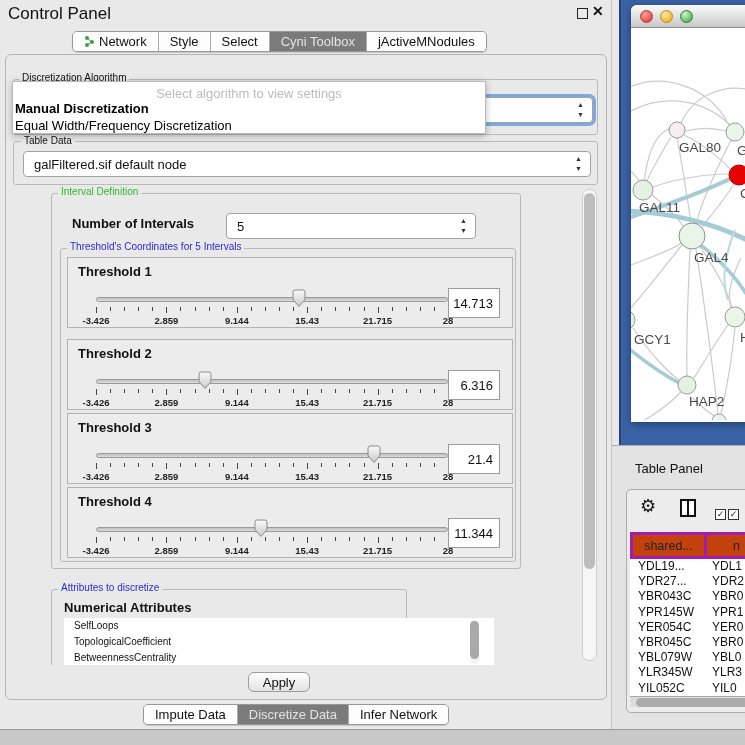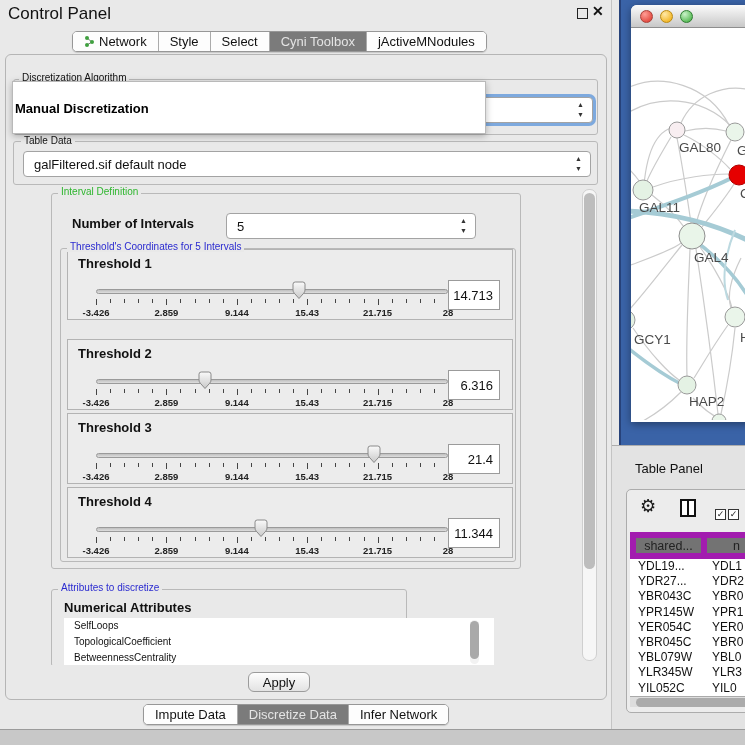--- a/index.html
+++ b/index.html
@@ -72,21 +72,21 @@
   
   #tp{position:absolute;left:612px;top:445px;width:133px;height:284px;background:#E3E3E3;border-top:1px solid #ADADAD;}
   #tp .tp-title{position:absolute;left:23px;top:15px;font-size:13px;color:#111;}
   #tpInner{position:absolute;left:14px;top:43px;width:130px;height:224px;background:#ECECEC;border:1px solid #ACACAC;border-radius:5px;overflow:hidden;}
   .gear{position:absolute;left:13px;top:5px;font-size:18px;color:#1A1A1A;}
   .split-icon{position:absolute;left:53px;top:9px;width:16px;height:18px;border:2px solid #111;background:#FFF;}
   .split-icon:before{content:"";position:absolute;left:5px;top:0;width:2px;height:14px;background:#111;}
   .cb{position:absolute;top:19px;width:11px;height:11px;border:1.5px solid #333;background:#FFF;font-size:9px;line-height:9px;text-align:center;color:#222;}
   #tbl{position:absolute;left:3px;top:42px;width:130px;}
   .hrow{display:flex;height:27px;}
-  .hcell{background:#737373;border:6px solid #a21caf;font-size:12.5px;color:#222;display:flex;align-items:center;}
+  .hcell{background:#c2410c;border:3px solid #a21caf;font-size:12.5px;color:#222;display:flex;align-items:center;}
   .hcell.c1{width:77px;justify-content:center;}
   .hcell.c2{flex:1;padding-left:26px;border-left:none;}
   .trow{display:flex;height:15.2px;background:#FFF;}
   .tcell{font-size:12px;color:#111;white-space:nowrap;overflow:hidden;}
   .tcell.c1{width:77px;padding-left:8px;}
   .tcell.c2{flex:1;padding-left:5px;}
   #tblbody{background:#FFF;}
   #hscroll{position:absolute;left:3px;top:206px;width:127px;height:11px;background:#DDD;border-top:1px solid #AAA;}
   #hscroll .thumb{position:absolute;left:6px;top:1px;width:118px;height:9px;background:#ABABAB;border-radius:5px;}
 
@@ -159,21 +159,21 @@
             <span>5</span>
             <span class="stepper">
                 <span>▲</span>
                 <span>▼</span>
               </span>
           </div>
 
           <div class="grp" style="left:8px;top:54px;width:456px;height:314px;">
             <span class="grp-label blue-t" style="left:6px;top:-8px;">Threshold's Coordinates for 5 Intervals</span>
             <div id="thresholdRows">
-                <div class="th-row" style="top: 0;">
+                <div class="th-row" style="top: 8px;">
                   <div class="th-title">Threshold 1</div>
                   <div class="slider">
                     <div class="track"></div>
                     <div class="tick major" style="left: 0px;"></div>
                     <div class="tick minor" style="left: 14.08px;"></div>
                     <div class="tick minor" style="left: 28.16px;"></div>
                     <div class="tick minor" style="left: 42.24px;"></div>
                     <div class="tick minor" style="left: 56.32px;"></div>
                     <div class="tick major" style="left: 70.4px;"></div>
                     <div class="tick minor" style="left: 84.48px;"></div>
@@ -390,21 +390,23 @@
         <div class="tab sel">
           <span>Discretize Data</span>
         </div>
         <div class="tab">
           <span>Infer Network</span>
         </div>
       </div>
   </div>
 
   <div id="popup">
+    <div class="hint">Select algorithm to view settings</div>
   <div class="opt b" style="top: 19px;">Manual Discretization</div>
+      <div class="opt" style="top: 36px;">Equal Width/Frequency Discretization</div>
     </div>
 
   <div id="desktop">
     <div id="macwin">
       <div id="mactitle">
         <span class="light red"></span>
         <span class="light yellow"></span>
         <span class="light green"></span>
       </div>
       <div id="netcanvas">

